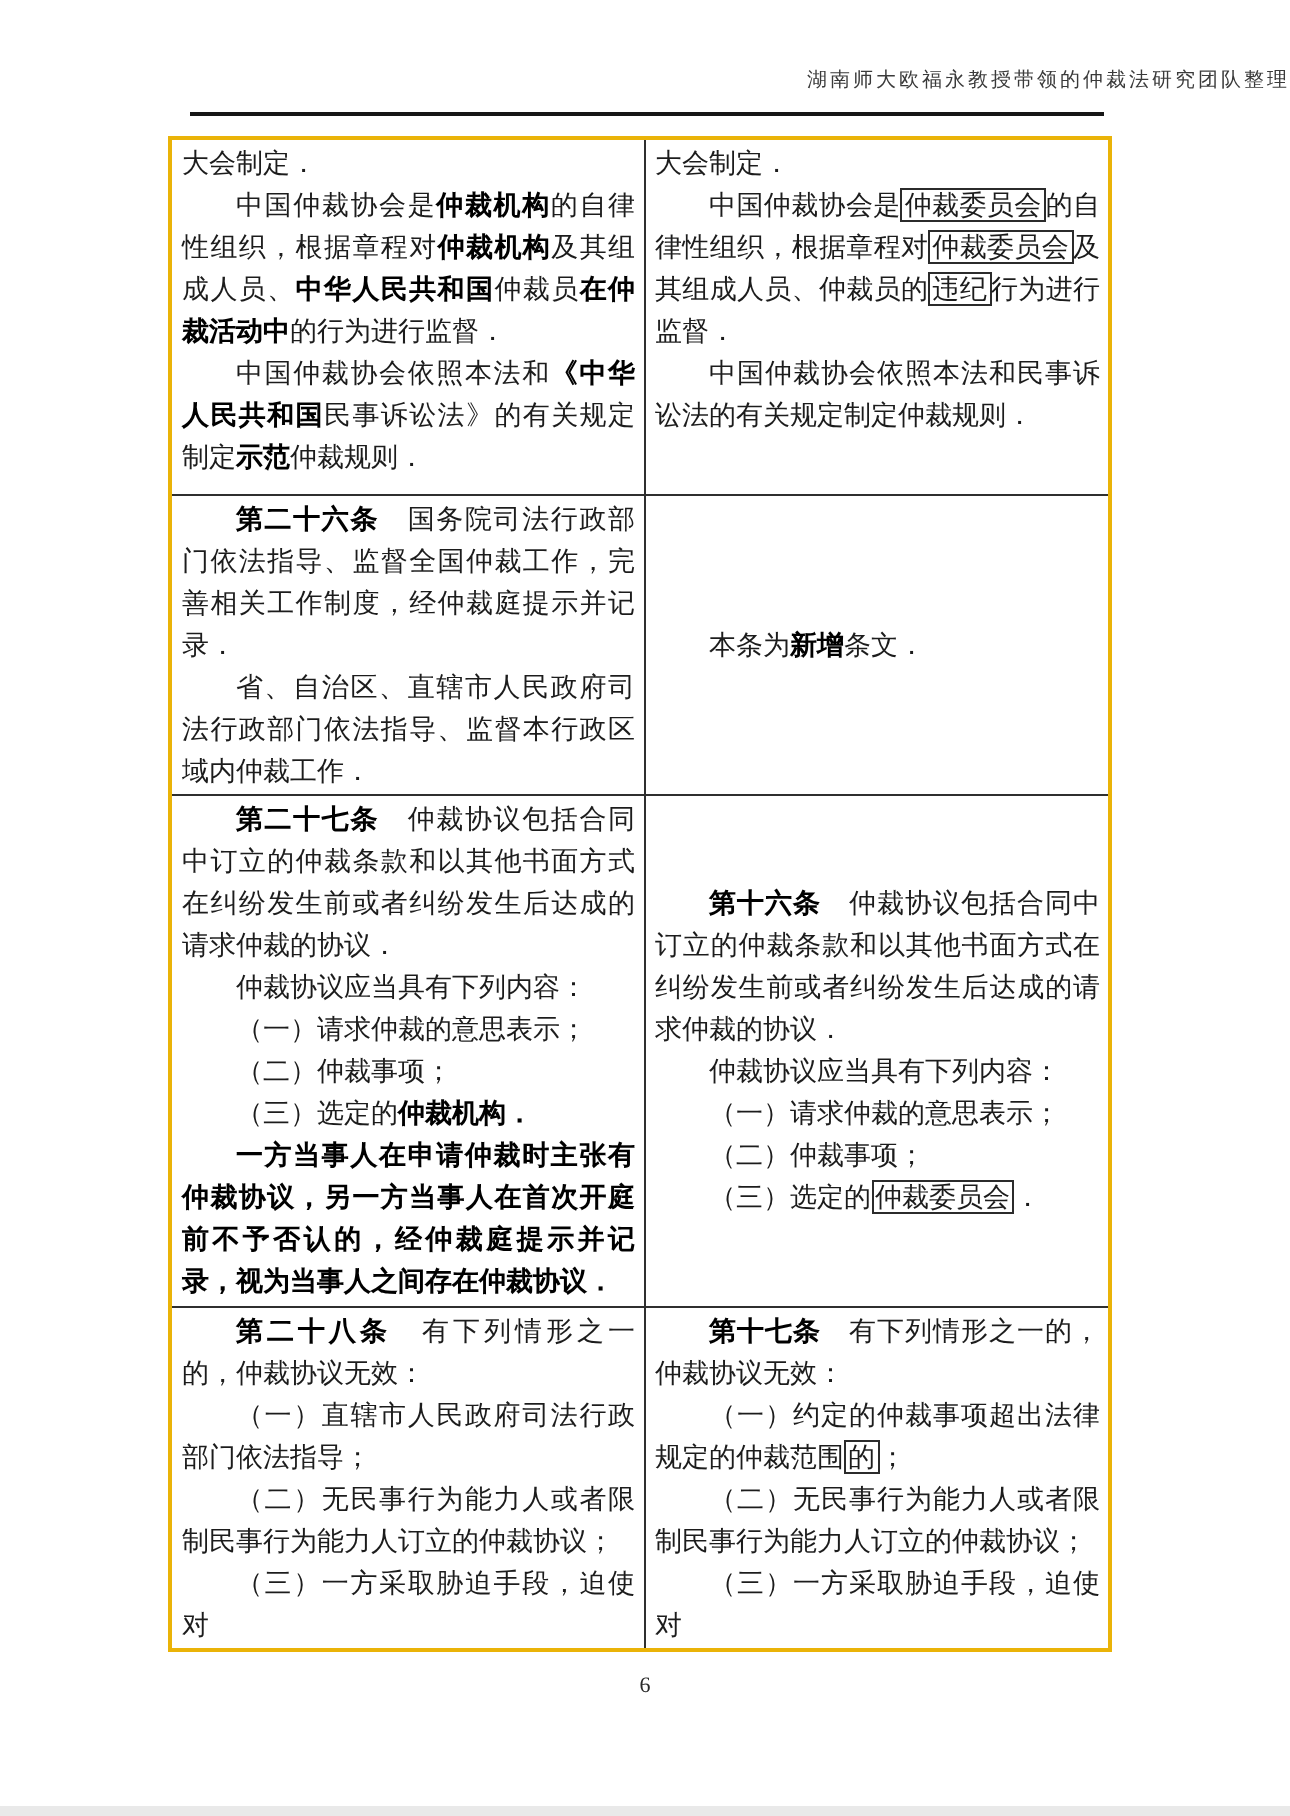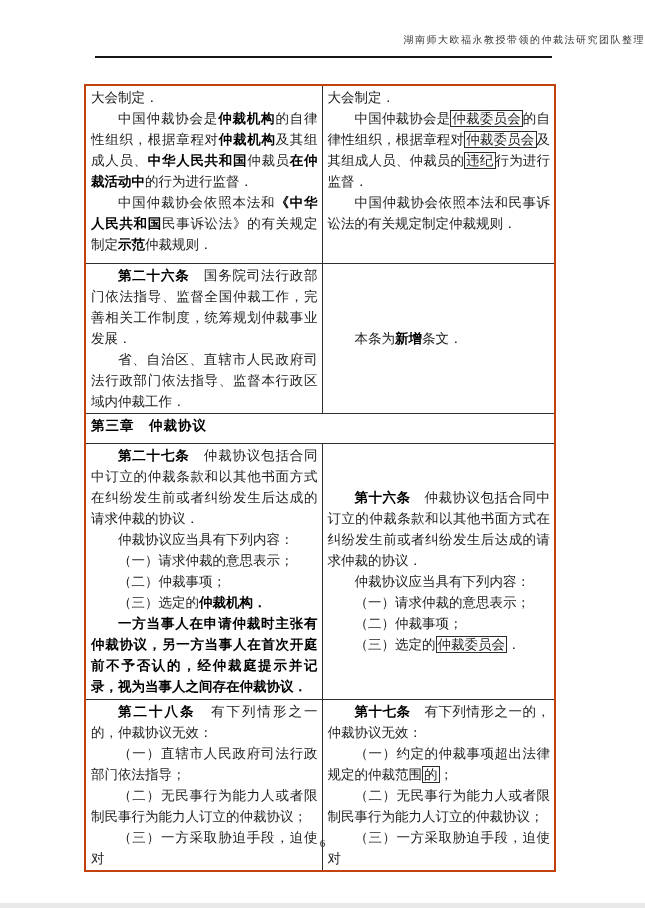--- a/index.html
+++ b/index.html
@@ -8,22 +8,22 @@
     font-family:"Liberation Serif","DejaVu Serif",serif;color:#1c1c1c;
   }
   .doc-header{
     position:absolute;top:33px;left:0;width:645px;text-align:right;
     font-size:10px;color:#3a3a3a;letter-spacing:1.5px;
   }
   .header-rule{
     position:absolute;top:56px;left:95px;width:457px;height:2px;background:#161616;
   }
   table.cmp{
-    position:absolute;left:84px;top:84px;width:470px;
-    border-collapse:collapse;table-layout:fixed;border:2px solid #c2410c;
+    position:absolute;left:84px;top:68px;width:470px;
+    border-collapse:collapse;table-layout:fixed;border:2px solid #eab308;
   }
   table.cmp td{
     border:1px solid #2f2f2f;vertical-align:top;
     padding:1px 4px 1px 5px;font-size:13.5px;line-height:21px;
     text-align:justify;word-break:break-all;
   }
   tr.r1{height:178px}
   tr.r2{height:128px}
   tr.r3{height:30px}
   tr.r4{height:256px}
@@ -67,29 +67,26 @@
           <p class="para ind"><span class="run">中国仲裁协会依照本法和</span><span class="run b">《中华人民共和国</span><span class="run">民事诉讼法》的有关规定制定</span><span class="run b">示范</span><span class="run">仲裁规则．</span></p>
         </td>
         <td class="">
           <p class="para"><span class="run">大会制定．</span></p>
           <p class="para ind"><span class="run">中国仲裁协会是</span><span class="run box">仲裁委员会</span><span class="run">的自律性组织，根据章程对</span><span class="run box">仲裁委员会</span><span class="run">及其组成人员、仲裁员的</span><span class="run box">违纪</span><span class="run">行为进行监督．</span></p>
           <p class="para ind"><span class="run">中国仲裁协会依照本法和民事诉讼法的有关规定制定仲裁规则．</span></p>
         </td>
       </tr>
       <tr class="r2">
         <td class="">
-          <p class="para ind"><span class="run b">第二十六条</span><span class="run">　国务院司法行政部门依法指导、监督全国仲裁工作，完善相关工作制度，统筹规划仲裁事业发展．</span></p>
+          <p class="para ind"><span class="run b">第二十六条</span><span class="run">　国务院司法行政部门依法指导、监督全国仲裁工作，完善相关工作制度，经仲裁庭提示并记录．</span></p>
           <p class="para ind"><span class="run">省、自治区、直辖市人民政府司法行政部门依法指导、监督本行政区域内仲裁工作．</span></p>
         </td>
         <td class="v-mid">
           <p class="para ind"><span class="run">本条为</span><span class="run b">新增</span><span class="run">条文．</span></p>
         </td>
-      </tr>
-      <tr class="r3">
-        <td colspan="2" class="chapter">第三章　仲裁协议</td>
       </tr>
       <tr class="r4">
         <td class="">
           <p class="para ind"><span class="run b">第二十七条</span><span class="run">　仲裁协议包括合同中订立的仲裁条款和以其他书面方式在纠纷发生前或者纠纷发生后达成的请求仲裁的协议．</span></p>
           <p class="para ind"><span class="run">仲裁协议应当具有下列内容：</span></p>
           <p class="para ind"><span class="run">（一）请求仲裁的意思表示；</span></p>
           <p class="para ind"><span class="run">（二）仲裁事项；</span></p>
           <p class="para ind"><span class="run">（三）选定的</span><span class="run b">仲裁机构．</span></p>
           <p class="para ind"><span class="run b">一方当事人在申请仲裁时主张有仲裁协议，另一方当事人在首次开庭前不予否认的，经仲裁庭提示并记录，视为当事人之间存在仲裁协议．</span></p>
         </td>

